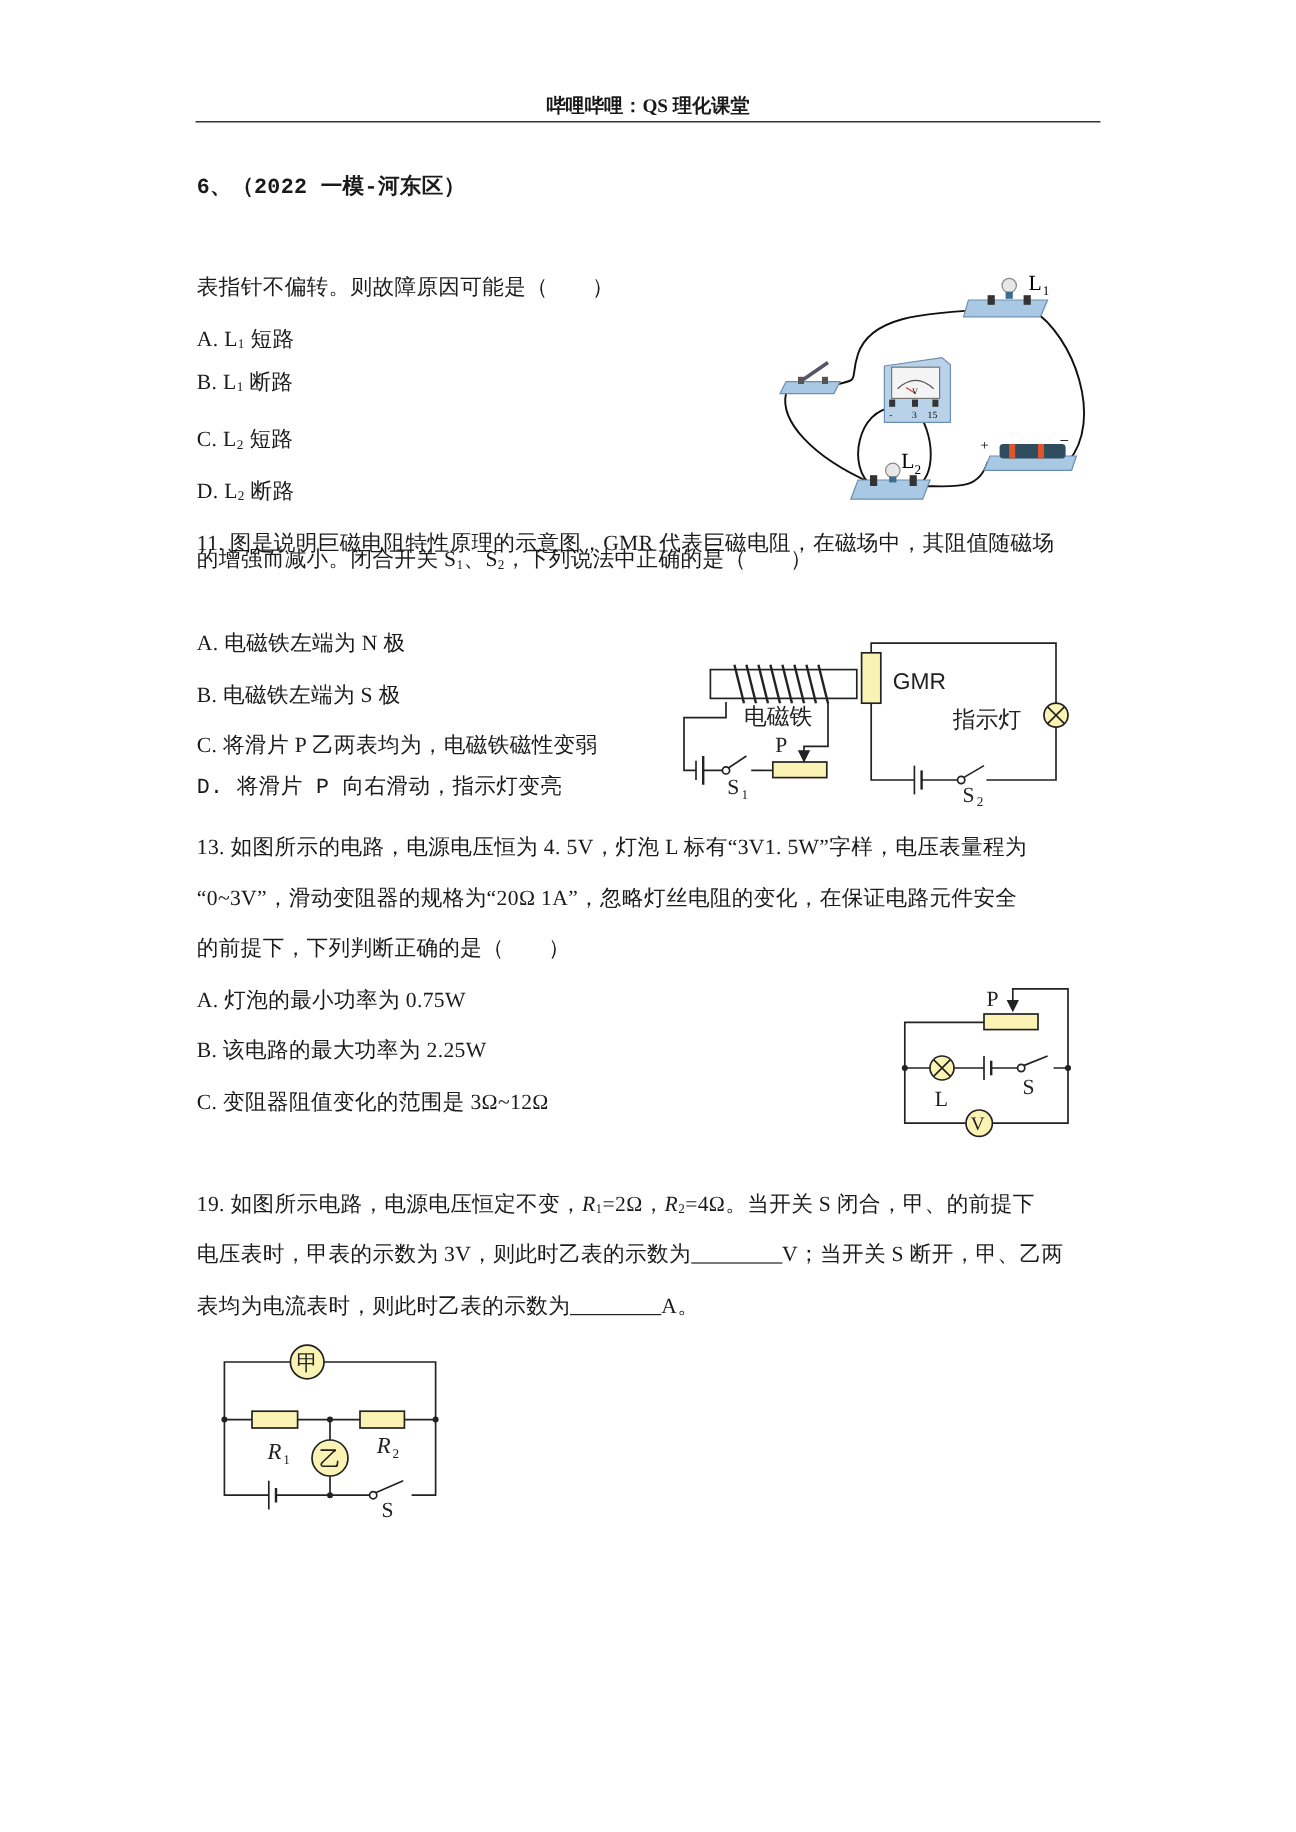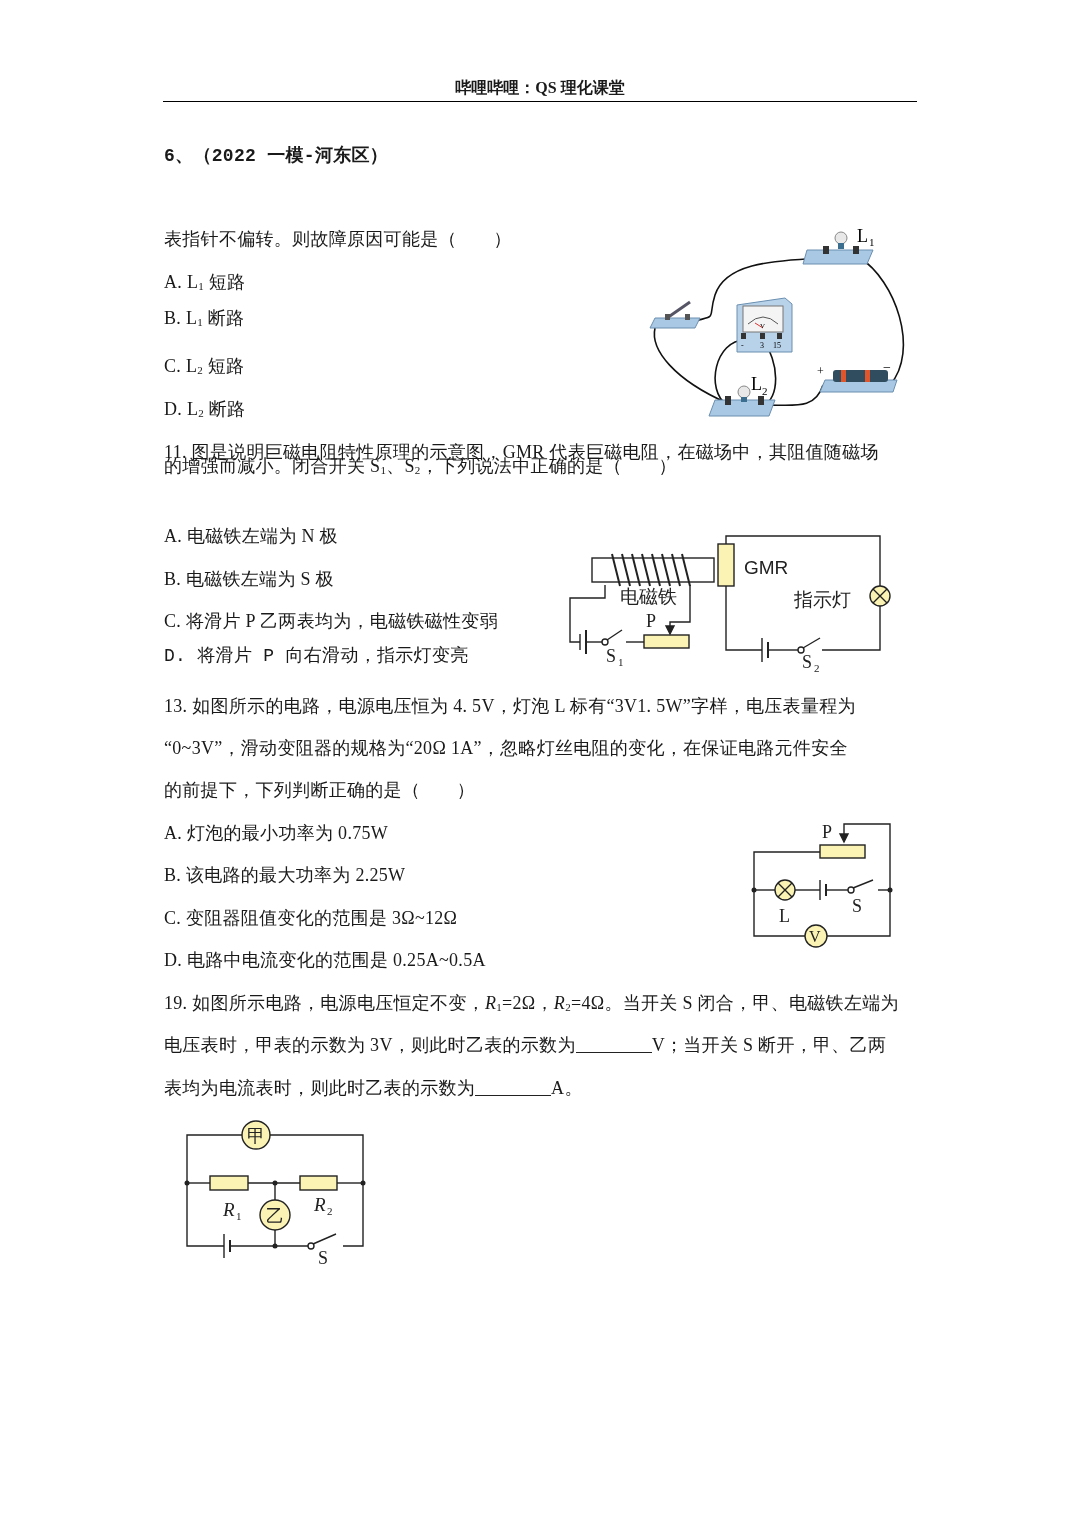--- a/index.html
+++ b/index.html
@@ -137,21 +137,20 @@
     <text x="240" y="138" font-size="18" fill="#222">S</text>
     <text x="252" y="142" font-size="11" fill="#222">2</text>
   </svg>
 
   <div class="line" style="top:694px;">13. 如图所示的电路，电源电压恒为 4. 5V，灯泡 L 标有“3V1. 5W”字样，电压表量程为</div>
   <div class="line" style="top:736px;">“0~3V”，滑动变阻器的规格为“20Ω 1A”，忽略灯丝电阻的变化，在保证电路元件安全</div>
   <div class="line" style="top:778px;">的前提下，下列判断正确的是（　　）</div>
   <div class="line" style="top:821px;">A.  灯泡的最小功率为 0.75W</div>
   <div class="line" style="top:863px;">B.  该电路的最大功率为 2.25W</div>
   <div class="line" style="top:906px;">C.  变阻器阻值变化的范围是 3Ω~12Ω</div>
-  <div class="line" style="top:948px;">D.  电路中电流变化的范围是 0.25A~0.5A</div>
 
   <svg class="fig" style="left:748px;top:818px;" width="150" height="135" viewBox="0 0 150 135">
     <g stroke="#222" stroke-width="1.4" fill="none">
       <polyline points="6,72 6,34 72,34"></polyline>
       <rect x="72" y="27" width="45" height="13" fill="#fbf3b4"></rect>
       <polyline points="96,22 96,6 142,6 142,72"></polyline>
       <polygon points="92,16 100,16 96,24" fill="#222"></polygon>
       <line x1="6" y1="72" x2="27" y2="72"></line>
       <circle cx="37" cy="72" r="10" fill="#fbf3b4"></circle>
       <path d="M30 65 L44 79 M44 65 L30 79"></path>
@@ -167,21 +166,21 @@
       <polyline points="79,118 142,118 142,72"></polyline>
     </g>
     <circle cx="6" cy="72" r="2.5" fill="#222"></circle>
     <circle cx="142" cy="72" r="2.5" fill="#222"></circle>
     <text x="74" y="20" font-size="18" fill="#222">P</text>
     <text x="31" y="104" font-size="18" fill="#222">L</text>
     <text x="104" y="94" font-size="18" fill="#222">S</text>
     <text x="61" y="124" font-size="16" fill="#222">V</text>
   </svg>
 
-  <div class="line" style="top:991px;"><span>19. 如图所示电路，电源电压恒定不变，</span><i class="var">R</i><sub>1</sub><span>=2Ω，</span><i class="var">R</i><sub>2</sub><span>=4Ω。当开关 S 闭合，甲、电磁铁左端为</span></div>
+  <div class="line" style="top:991px;"><span>19. 如图所示电路，电源电压恒定不变，</span><i class="var">R</i><sub>1</sub><span>=2Ω，</span><i class="var">R</i><sub>2</sub><span>=4Ω。当开关 S 闭合，甲、的前提下</span></div>
   <div class="line" style="top:1033px;"><span>电压表时，甲表的示数为 3V，则此时乙表的示数为</span><span class="blank"></span><span>V；当开关 S 断开，甲、乙两</span></div>
   <div class="line" style="top:1076px;"><span>表均为电流表时，则此时乙表的示数为</span><span class="blank"></span><span>A。</span></div>
 
   <svg class="fig" style="left:180px;top:1118px;" width="190" height="150" viewBox="0 0 190 150">
     <g stroke="#222" stroke-width="1.4" fill="none">
       <polyline points="7,65 7,17 62,17"></polyline>
       <circle cx="76" cy="17" r="14" fill="#fbf3b4"></circle>
       <polyline points="90,17 183,17 183,65"></polyline>
       <line x1="7" y1="65" x2="30" y2="65"></line>
       <rect x="30" y="58" width="38" height="14" fill="#fbf3b4"></rect>

